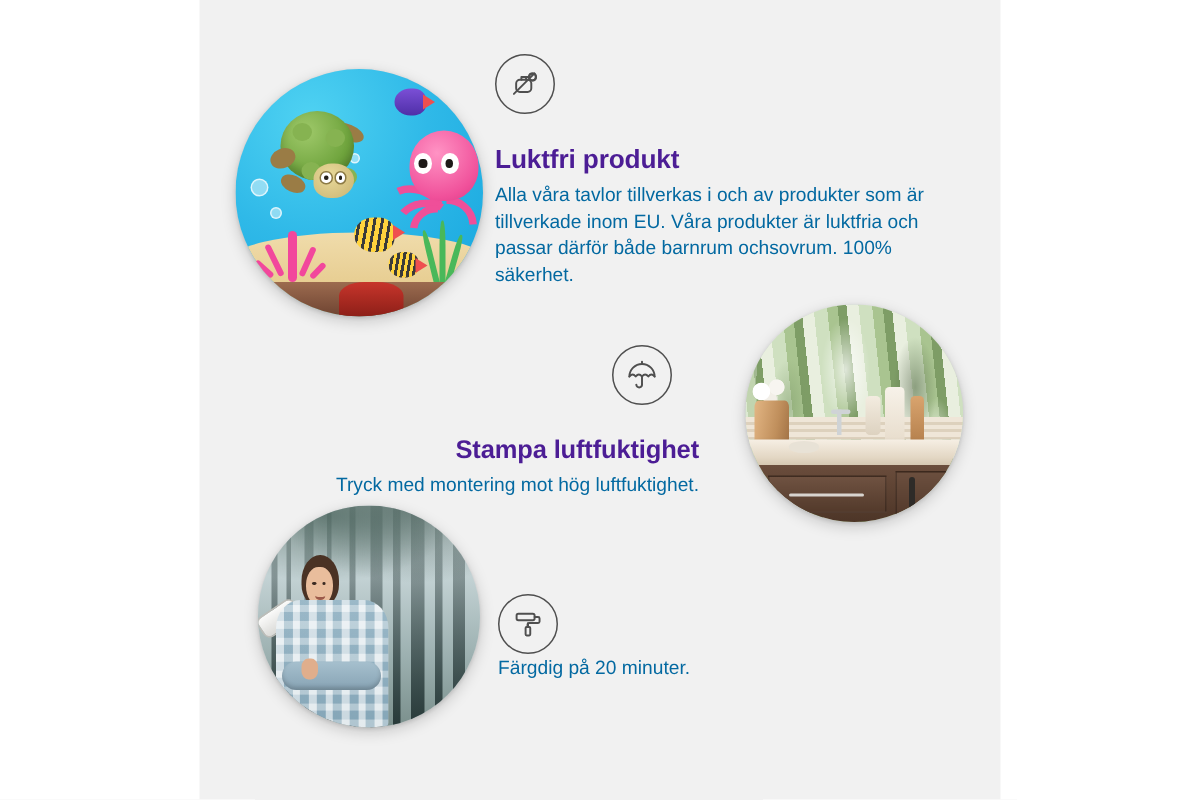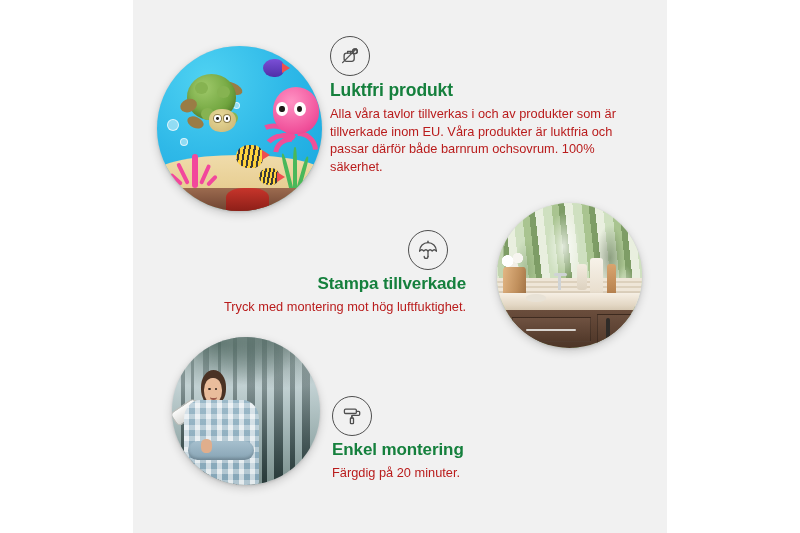--- a/index.html
+++ b/index.html
@@ -426,31 +426,31 @@
   .feature .icon-circle {
     width: 40px; height: 40px;
     border: 1.6px solid #4f4f4f;
     border-radius: 50%;
     display: flex;
     align-items: center;
     justify-content: center;
     box-sizing: border-box;
   }
   .feature h3 {
-    margin: 4px 0 4px 0;
+    margin: 20px 0 4px 0;
     font-size: 17.5px;
     font-weight: 700;
-    color: #15803d;
+    color: #4c1d95;
     letter-spacing: -0.1px;
   }
   .feature p {
     margin: 0;
     font-size: 12.8px;
     line-height: 17.5px;
-    color: #b91c1c;
+    color: #0369a1;
   }
   .feature.f1 { left: 330px; top: 36px; width: 292px; text-align: left; }
   .feature.f2 { left: 206px; top: 230px; width: 260px; text-align: right; }
   .feature.f2 .icon-circle { margin-left: auto; margin-right: 18px; }
   .feature.f2 h3 { font-size: 17px; margin-right: 0; }
   .feature.f2 p  { font-size: 12.8px; }
   .feature.f3 { left: 332px; top: 396px; width: 260px; text-align: left; }
   .feature.f3 h3 { font-size: 17px; }
 </style>
 </head>
@@ -559,21 +559,21 @@
         <svg width="26" height="26" viewBox="0 0 26 26" aria-hidden="true">
           <g fill="none" stroke="#4f4f4f" stroke-width="1.3" stroke-linecap="round" stroke-linejoin="round">
             <path d="M4.6 14.0c0-4.6 3.8-8.4 8.4-8.4s8.4 3.8 8.4 8.4"></path>
             <path d="M4.6 14.0c1.4-1.7 2.8-1.7 4.2 0 1.4-1.7 2.8-1.7 4.2 0 1.4-1.7 2.8-1.7 4.2 0 1.4-1.7 2.8-1.7 4.2 0"></path>
             <line x1="13.0" y1="14.0" x2="13.0" y2="19.4"></line>
             <path d="M13.0 19.4c0 1.1-0.9 1.9-1.9 1.9s-1.9-0.9-1.9-1.9"></path>
             <line x1="13.0" y1="5.6" x2="13.0" y2="4.2"></line>
           </g>
         </svg>
       </div>
-      <h3>Stampa tillverkade</h3>
+      <h3>Stampa luftfuktighet</h3>
       <p>Tryck med montering mot hög luftfuktighet.</p>
     </div>
 
     <div class="photo-circle" style="left:39px; top:337px; width:148px; height:148px;">
       <div class="scene">
         <div class="forest-bg">
           <span class="trunk"></span>
             <span class="trunk"></span>
             <span class="trunk"></span>
           <span class="trunk"></span>
@@ -608,18 +608,17 @@
       <div class="icon-circle">
         <svg width="26" height="26" viewBox="0 0 26 26" aria-hidden="true">
           <g fill="none" stroke="#4f4f4f" stroke-width="1.3" stroke-linecap="round" stroke-linejoin="round">
             <rect x="5.4" y="6.2" width="12.0" height="4.3" rx="1.2"></rect>
             <path d="M17.4 8.3h2.3c0.6 0 1.0 0.5 1.0 1.0v2.0c0 0.6-0.5 1.0-1.0 1.0h-6.0c-0.6 0-1.0 0.5-1.0 1.0v1.3"></path>
             <rect x="11.4" y="15.0" width="3.1" height="5.6" rx="0.7"></rect>
             <line x1="13.0" y1="12.6" x2="13.0" y2="15.0"></line>
           </g>
         </svg>
       </div>
-      <h3>Enkel montering</h3>
       <p>Färgdig på 20 minuter.</p>
     </div>
 
   </div>
 </div>
 
 </body></html>

